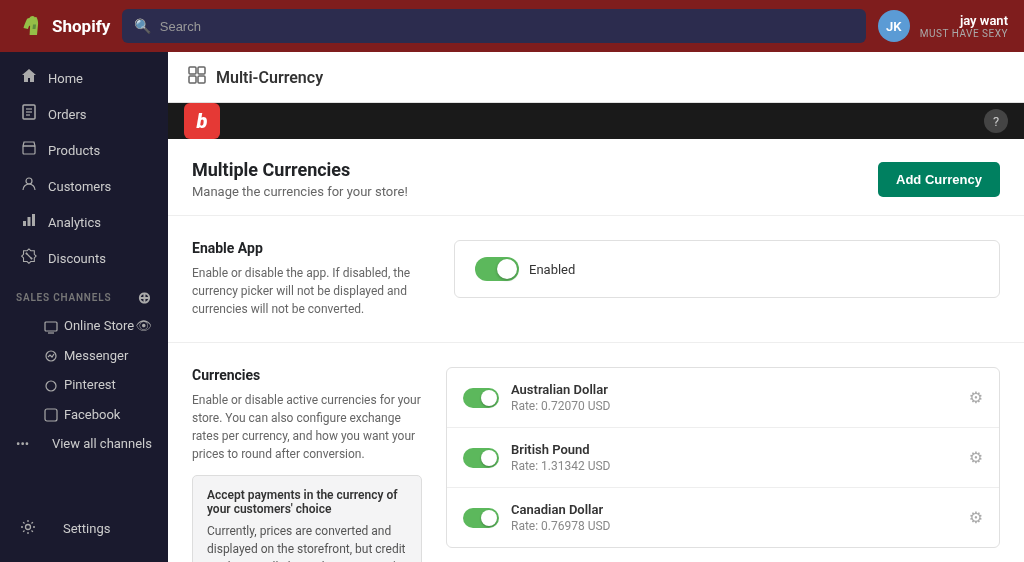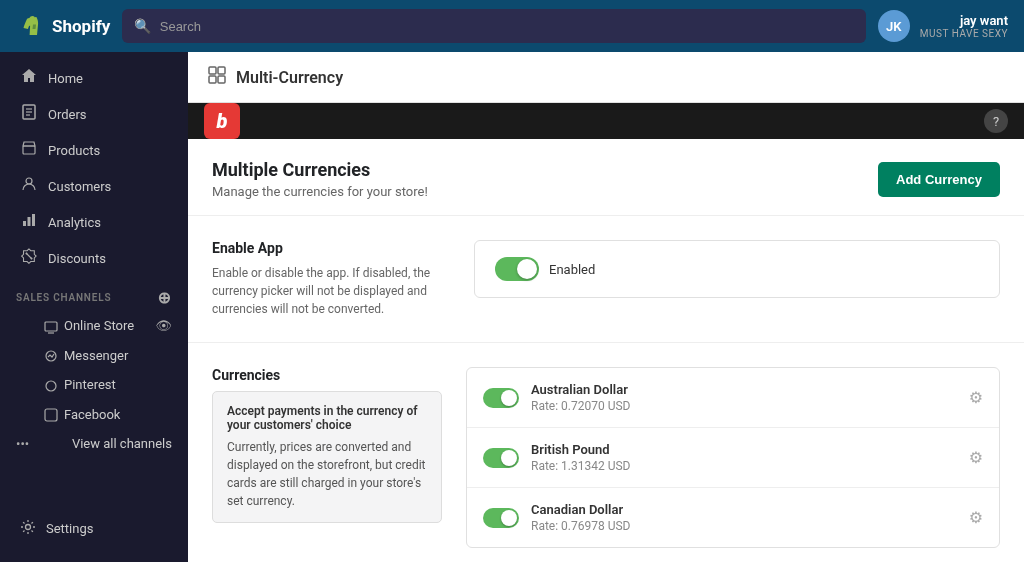--- a/index.html
+++ b/index.html
@@ -1,20 +1,20 @@
 <!DOCTYPE html>
 <html><head>
   <meta charset="utf-8">
   <style>
     * { margin: 0; padding: 0; box-sizing: border-box; }
     body { font-family: -apple-system, BlinkMacSystemFont, 'Segoe UI', Roboto, sans-serif; display: flex; flex-direction: column; height: 562px; width: 1024px; overflow: hidden; background: #f6f6f7; }
 
     
     .top-nav {
-      background: #0c4a6e;
+      background: #7f1d1d;
       display: flex;
       align-items: center;
       padding: 0 16px;
       height: 52px;
       flex-shrink: 0;
       gap: 12px;
     }
     .logo-area { display: flex; align-items: center; gap: 8px; cursor: pointer; }
     .logo-icon { width: 28px; height: 28px; }
     .logo-text { color: #fff; font-size: 17px; font-weight: 600; }
@@ -42,21 +42,21 @@
     .avatar-placeholder { width: 32px; height: 32px; border-radius: 50%; background: #5b9bd5; display: flex; align-items: center; justify-content: center; color: #fff; font-size: 13px; font-weight: 600; }
     .user-info { text-align: right; }
     .user-name { color: #fff; font-size: 13px; font-weight: 600; }
     .user-sub { color: #aaa; font-size: 10px; letter-spacing: 0.5px; }
 
     
     .layout { display: flex; flex: 1; overflow: hidden; }
 
     
     .sidebar {
-      width: 188px;
+      width: 168px;
       background: #1a1a2e;
       flex-shrink: 0;
       overflow-y: auto;
       padding: 8px 0;
       display: flex;
       flex-direction: column;
     }
     .sidebar-item {
       display: flex;
       align-items: center;
@@ -88,21 +88,21 @@
       padding: 7px 16px 7px 44px;
       color: #ccc;
       font-size: 13px;
       cursor: pointer;
     }
     .sidebar-sub-icon { color: #aaa; font-size: 13px; }
     .sidebar-spacer { flex: 1; }
     .sidebar-settings {
       display: flex;
       align-items: center;
-      gap: 10px;
+      gap: 27px;
       padding: 8px 16px;
       color: #ccc;
       font-size: 13px;
       cursor: pointer;
       margin: 0 4px 8px;
     }
 
     
     .main-content {
       flex: 1;
@@ -463,20 +463,21 @@
           <div class="toggle-container">
             <div class="toggle"></div>
             <span class="toggle-label">Enabled</span>
           </div>
         </div>
       </div>
 
       <div class="currencies-section">
         <div class="currencies-left">
           <h2>Currencies</h2>
+          <p>Enable or disable active currencies for your store. You can also configure exchange rates per currency, and how you want your prices to round after conversion.</p>
           <div class="info-box">
             <div class="info-box-title">Accept payments in the currency of your customers' choice</div>
             <div class="info-box-text">Currently, prices are converted and displayed on the storefront, but credit cards are still charged in your store's set currency.</div>
           </div>
         </div>
         <div class="currencies-right">
           <div class="currency-list">
 
             <div class="currency-item">
               <div class="currency-toggle"></div>

